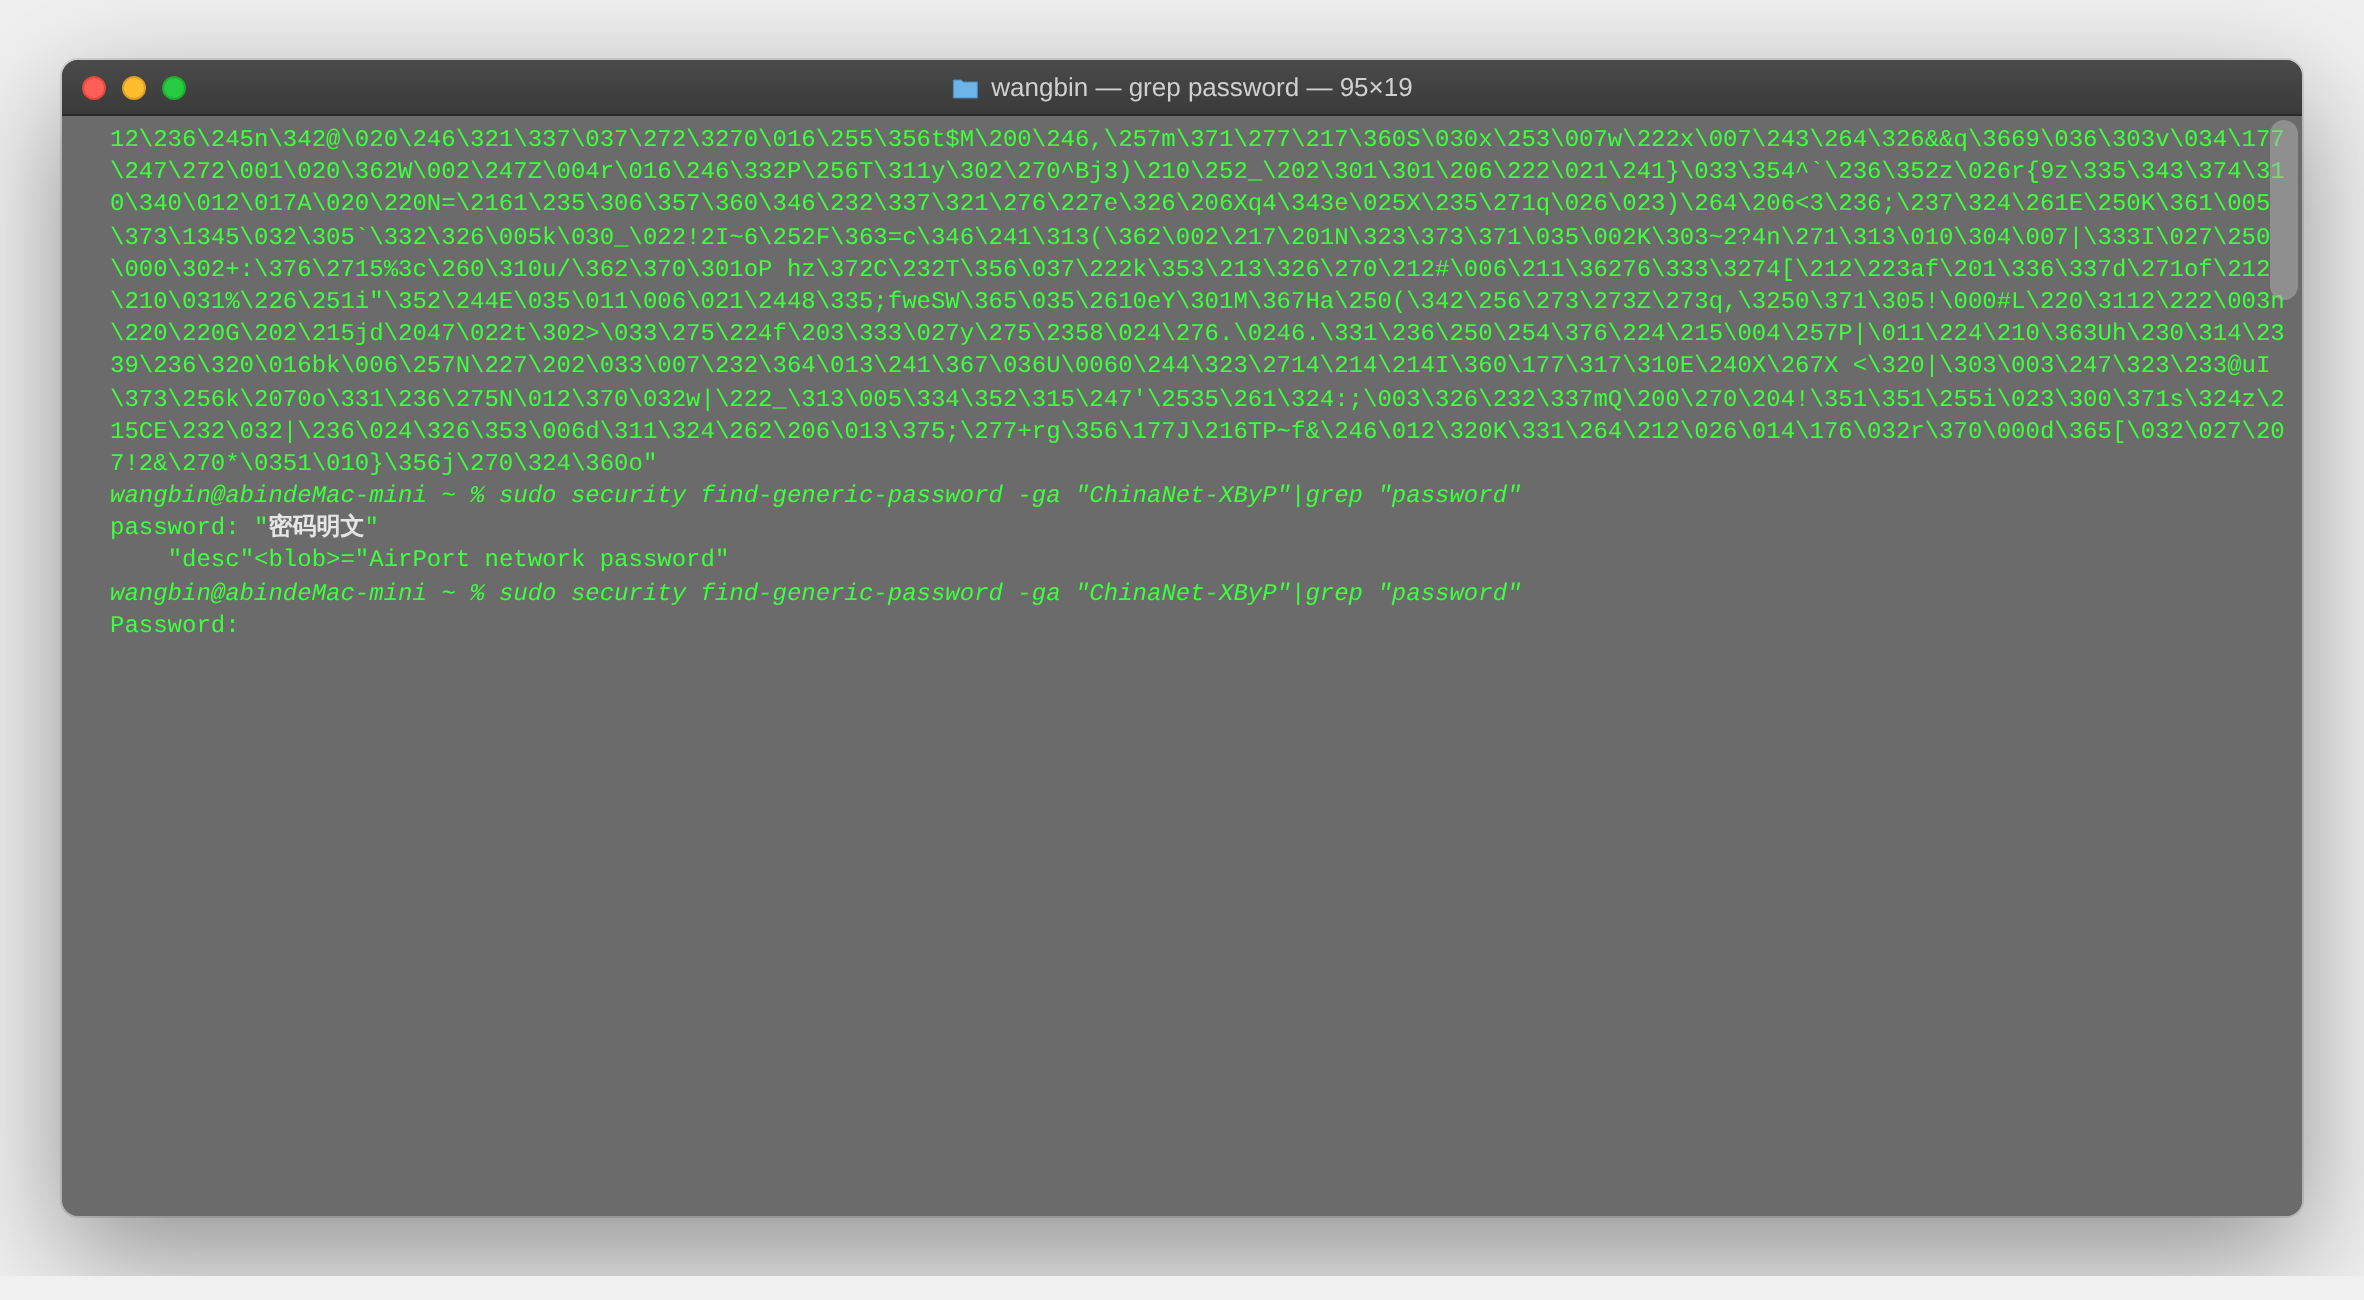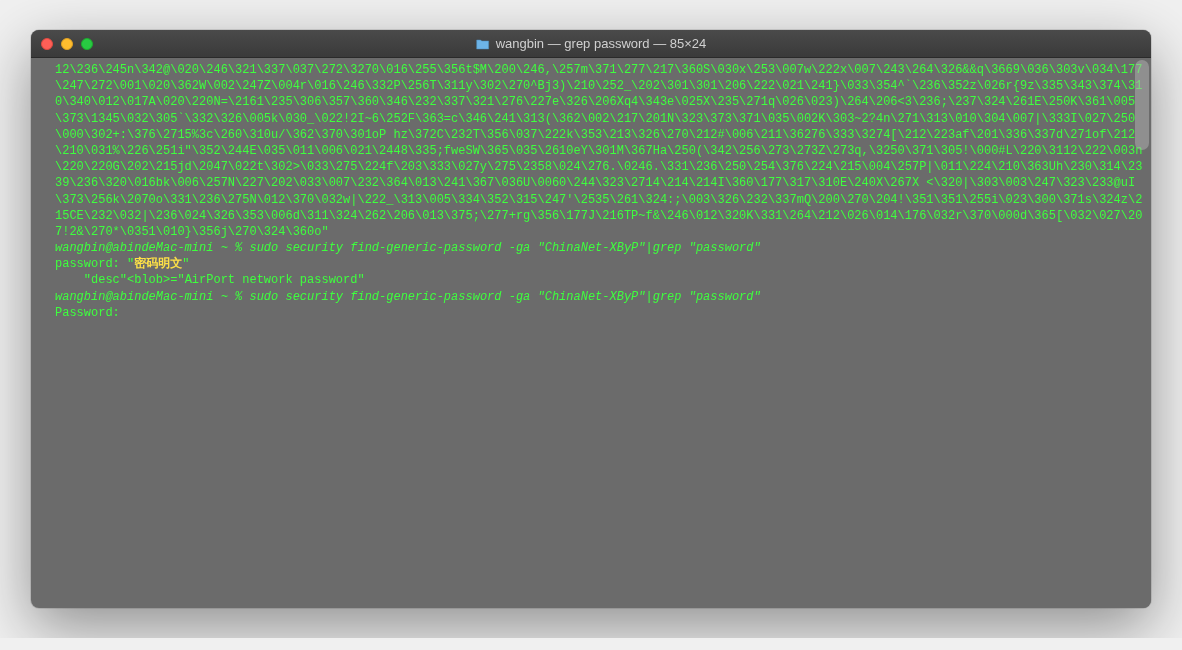--- a/index.html
+++ b/index.html
@@ -99,21 +99,21 @@
       height: 90px;
       background: rgba(180,180,180,0.5);
       border-radius: 7px;
     }
     
     .line {
       display: block;
     }
     
     .red-text {
-      color: #fde047;
+      color: #e5e5e5;
       font-weight: bold;
     }
     
     .prompt-line {
       display: block;
       font-style: italic;
     }
   </style>
 </head>
 <body>
@@ -124,21 +124,21 @@
       <div class="traffic-light red"></div>
       <div class="traffic-light yellow"></div>
       <div class="traffic-light green"></div>
     </div>
     <div class="title-content">
       <span class="folder-icon">
         <svg viewBox="0 0 14 12" width="14" height="12">
           <path d="M1 2 L5 2 L6 3 L13 3 L13 11 L1 11 Z" fill="#6db4e8" stroke="#4a8abc" stroke-width="0.5"></path>
         </svg>
       </span>
-      <span>wangbin — grep password — 85×24</span>
+      <span>wangbin — grep password — 95×19</span>
     </div>
   </div>
 
   <div class="terminal-body"><span class="line">12\236\245n\342@\020\246\321\337\037\272\3270\016\255\356t$M\200\246,\257m\371\277\217\360S\030x\253\007w\222x\007\243\264\326&amp;&amp;q\3669\036\303v\034\177\247\272\001\020\362W\002\247Z\004r\016\246\332P\256T\311y\302\270^Bj3)\210\252_\202\301\301\206\222\021\241}\033\354^`\236\352z\026r{9z\335\343\374\310\340\012\017A\020\220N=\2161\235\306\357\360\346\232\337\321\276\227e\326\206Xq4\343e\025X\235\271q\026\023)\264\206&lt;3\236;\237\324\261E\250K\361\005\373\1345\032\305`\332\326\005k\030_\022!2I~6\252F\363=c\346\241\313(\362\002\217\201N\323\373\371\035\002K\303~2?4n\271\313\010\304\007|\333I\027\250\000\302+:\376\2715%3c\260\310u/\362\370\301oP hz\372C\232T\356\037\222k\353\213\326\270\212#\006\211\36276\333\3274[\212\223af\201\336\337d\271of\212\210\031%\226\251i"\352\244E\035\011\006\021\2448\335;fweSW\365\035\2610eY\301M\367Ha\250(\342\256\273\273Z\273q,\3250\371\305!\000#L\220\3112\222\003n\220\220G\202\215jd\2047\022t\302&gt;\033\275\224f\203\333\027y\275\2358\024\276.\0246.\331\236\250\254\376\224\215\004\257P|\011\224\210\363Uh\230\314\2339\236\320\016bk\006\257N\227\202\033\007\232\364\013\241\367\036U\0060\244\323\2714\214\214I\360\177\317\310E\240X\267X &lt;\320|\303\003\247\323\233@uI\373\256k\2070o\331\236\275N\012\370\032w|\222_\313\005\334\352\315\247'\2535\261\324:;\003\326\232\337mQ\200\270\204!\351\351\255i\023\300\371s\324z\215CE\232\032|\236\024\326\353\006d\311\324\262\206\013\375;\277+rg\356\177J\216TP~f&amp;\246\012\320K\331\264\212\026\014\176\032r\370\000d\365[\032\027\207!2&amp;\270*\0351\010}\356j\270\324\360o"</span><span class="prompt-line"><span>wangbin@abindeMac-mini ~ % </span><span>sudo security find-generic-password -ga "ChinaNet-XByP"|grep "password"</span></span><span class="line"><span>password: "</span><span class="red-text">密码明文</span><span>"</span></span><span class="line">    "desc"&lt;blob&gt;="AirPort network password"</span><span class="prompt-line"><span>wangbin@abindeMac-mini ~ % </span><span>sudo security find-generic-password -ga "ChinaNet-XByP"|grep "password"</span></span><span class="line">Password:</span>
     <div class="scrollbar-track">
       <div class="scrollbar-thumb"></div>
     </div>
   </div>
 </div>
 

